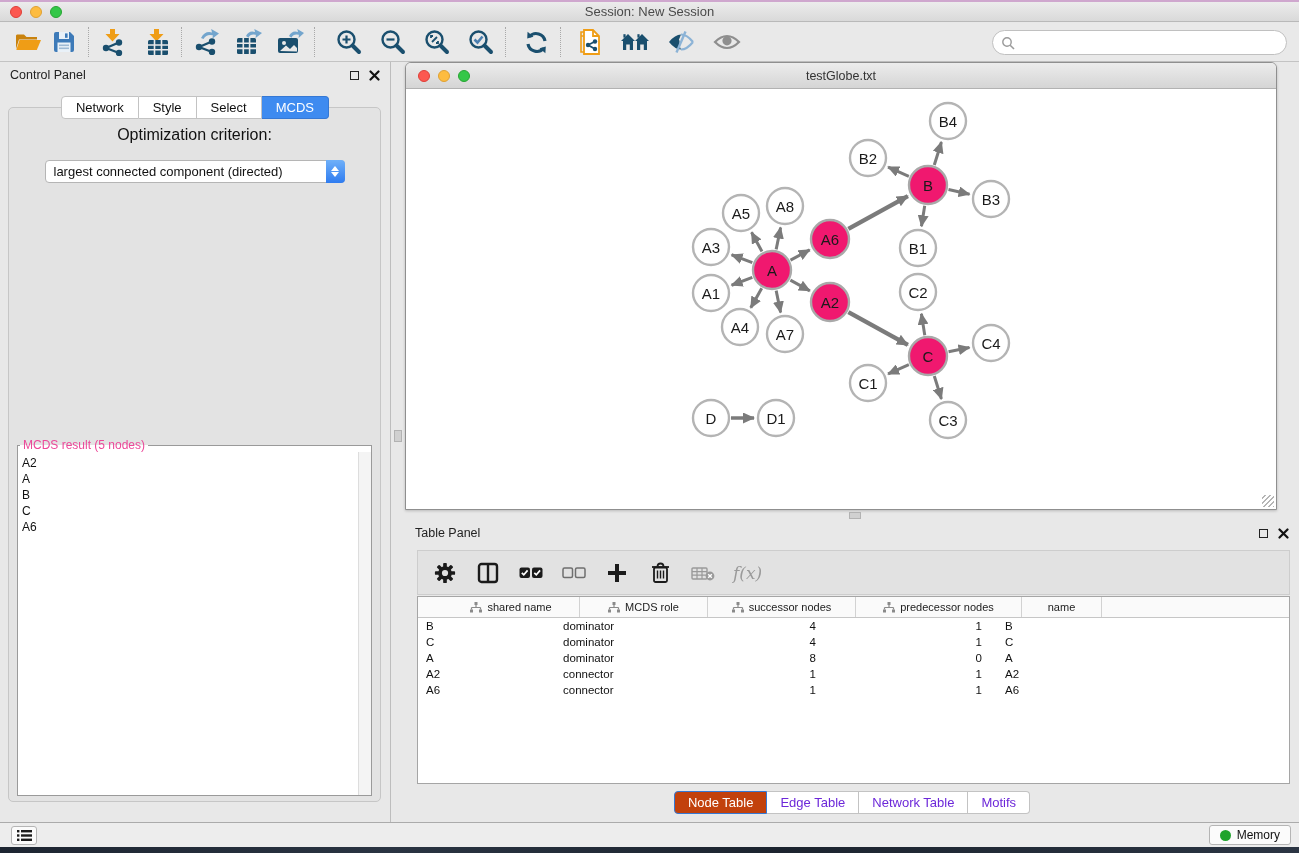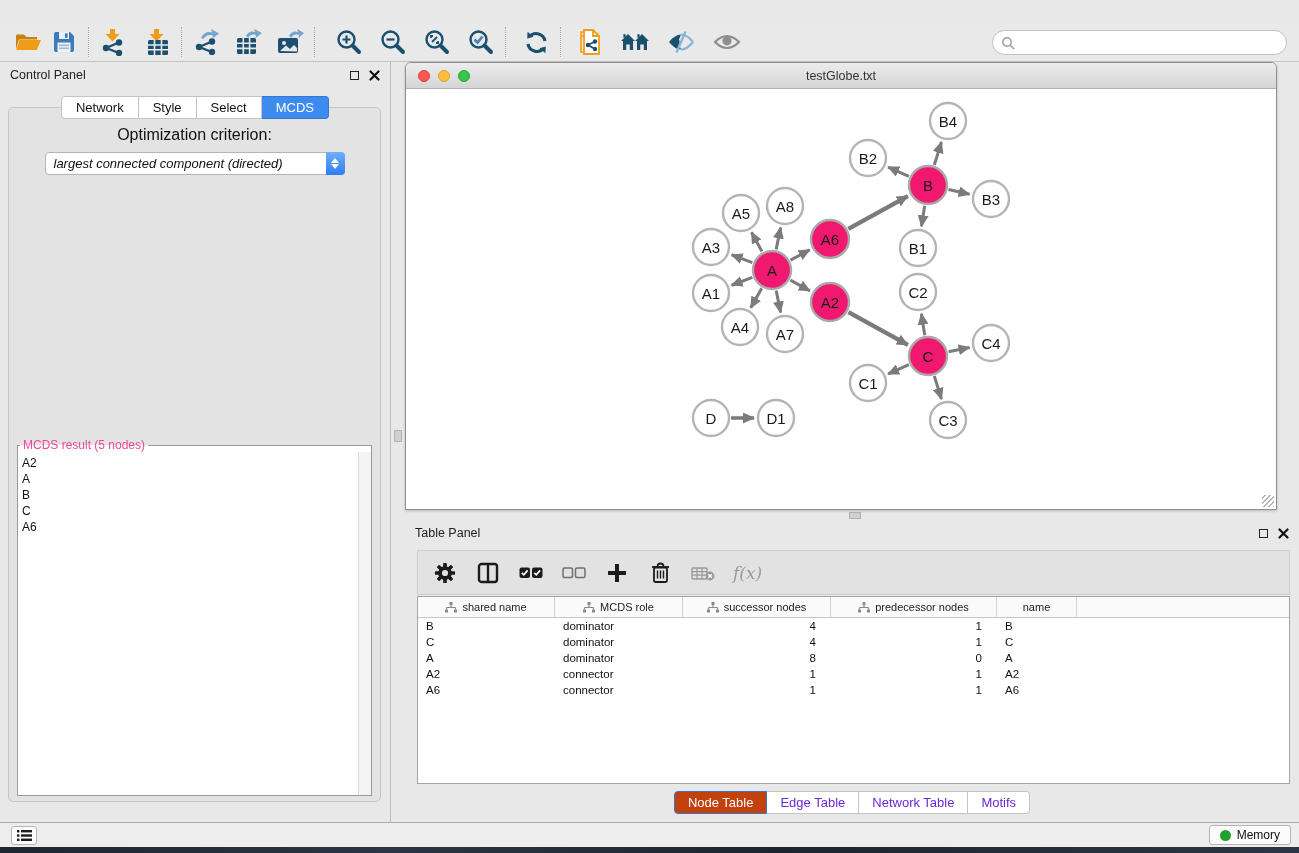--- a/index.html
+++ b/index.html
@@ -35,22 +35,22 @@
   .panel-icons { display:flex; gap:10px; align-items:center; }
   .cp-tabs { position:absolute; left:0; right:0; top:34px; display:flex; justify-content:center; }
   .cp-tab { font-size:13px; color:#111; background:#fff; border:1px solid #c3c3c3; border-left:none;
     padding:3px 14px; cursor:pointer; }
   .cp-tab:first-child { border-left:1px solid #c3c3c3; border-radius:4px 0 0 4px; }
   .cp-tab:last-child { border-radius:0 4px 4px 0; }
   .cp-tab.active { background:#3e8bf0; color:#fff; border-color:#3578d4; }
   .cp-content { position:absolute; left:8px; right:9px; top:45px; bottom:20px; background:#e3e3e3;
     border:1px solid #c6c6c6; border-radius:5px; }
   .opt-label { text-align:center; margin-top:18px; font-size:16px; color:#111; }
-  .select-box { margin:8px auto 0; width:300px; height:23px; background:#fff; border:1px solid #b5b5b5;
-    border-radius:4px; display:flex; align-items:center; cursor:pointer;font-style:italic; }
+  .select-box { margin:16px auto 0; width:300px; height:23px; background:#fff; border:1px solid #b5b5b5;
+    border-radius:4px; display:flex; align-items:center; cursor:pointer; }
   .select-value { flex:1; font-size:13px; color:#111; padding-left:8px; white-space:nowrap; overflow:hidden; }
   .select-stepper { width:19px; height:23px; margin-right:-1px; border-radius:0 4px 4px 0;
     background:linear-gradient(#6fb0f9,#2f7cf0); display:flex; flex-direction:column; align-items:center; justify-content:center; gap:1px; }
   .select-stepper span { width:0; height:0; border-left:4px solid transparent; border-right:4px solid transparent; }
   .stepper-up { border-bottom:5px solid #fff; }
   .stepper-down { border-top:5px solid #fff; }
   .btn-row { display:flex; justify-content:center; gap:14px; margin-top:14px; }
   .aq-btn { background:linear-gradient(#ffffff,#f2f2f2); border:1px solid #b4b4b4; border-radius:5px;
     font-size:13px; color:#111; padding:3px 16px; cursor:pointer; font-family:"Liberation Sans",sans-serif; }
   .result-fieldset { position:absolute; left:8px; right:8px; top:330px; bottom:5px;
@@ -77,21 +77,21 @@
   .h-splitter { position:absolute; left:405px; top:510px; width:894px; height:10px; }
   .h-splitter .grip { position:absolute; left:444px; top:2px; width:12px; height:7px; background:#d0d0d0; border:1px solid #b2b2b2; }
 
   
   .table-panel { position:absolute; left:405px; top:520px; width:894px; height:302px; background:#e8e8e8; }
   .tp-toolbar { position:absolute; left:12px; right:9px; top:30px; height:45px; background:#e2e2e2;
     border:1px solid #cdcdcd; display:flex; align-items:center; gap:17px; padding-left:14px; }
   .tp-btn { width:26px; height:26px; display:flex; align-items:center; justify-content:center; cursor:pointer; }
   .fx-label { font-family:"DejaVu Serif", serif; font-style:italic; font-size:17px; color:#9a9a9a; }
   .tp-table { position:absolute; left:12px; right:9px; top:76px; bottom:38px; background:#fff; border:1px solid #a5a5a5; overflow:hidden; }
-  .t-header { display:flex; height:21px; background:#fafafa; border-bottom:1px solid #c6c6c6; }
+  .t-header { display:flex; height:21px; background:#fafafa; border-bottom:1px solid #c6c6c6;padding-left:25px; }
   .t-hcell { display:flex; align-items:center; justify-content:center; gap:5px; font-size:11px; color:#222;
     border-right:1px solid #d2d2d2; cursor:pointer; }
   .t-body {}
   .t-row { display:flex; height:16px; }
   .t-cell { font-size:11.5px; color:#111; line-height:16px; padding:0 8px; white-space:nowrap; overflow:hidden; }
   .t-cell.right { text-align:right; padding-right:15px; }
   .tp-tabs { position:absolute; left:0; right:0; bottom:8px; display:flex; justify-content:center; }
   .tp-tab { font-size:13px; color:#6d28d9; background:#fff; border:1px solid #c3c3c3; border-left:none;
     padding:3px 13px; cursor:pointer; }
   .tp-tab:first-child { border-left:1px solid #c3c3c3; border-radius:4px 0 0 4px; }
@@ -110,20 +110,28 @@
     background:linear-gradient(90deg,#1d2531,#2a3442 30%,#1c242f 60%,#2b3543); }
 
   .float-icon { width:9px; height:9px; border:1.5px solid #222; display:inline-block; }
   svg { display:block; }
 </style>
 </head>
 <body>
 
 <div id="app">
 
+  <div class="titlebar">
+    <div class="traffic">
+      <span class="light red"></span>
+      <span class="light yellow"></span>
+      <span class="light green"></span>
+    </div>
+    <div class="titlebar-title">Session: New Session</div>
+  </div>
 
   <div class="toolbar">
     <div class="tb-btn" style="margin-left:10px">
       <span>
           <svg width="28" height="24" viewBox="0 0 28 24">
         <path d="M2 6 C2 5 2.6 4.5 3.5 4.5 L10 4.5 L12.5 7 L23 7 L23 9.5 L5 9.5 L2 19 Z" fill="#c9820d"></path>
         <path d="M5.5 10 L27 10 L22.8 20 L2.3 20 Z" fill="#ef9d16"></path>
           </svg>
         </span>
     </div>

